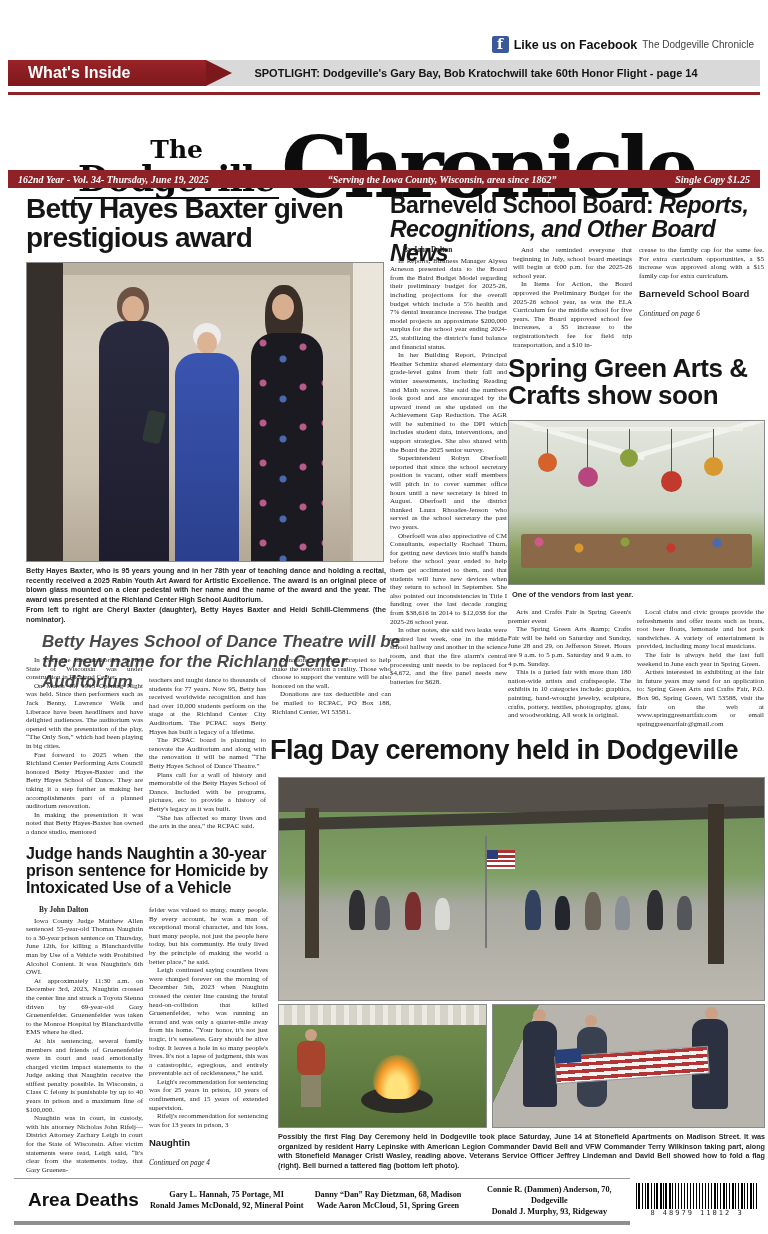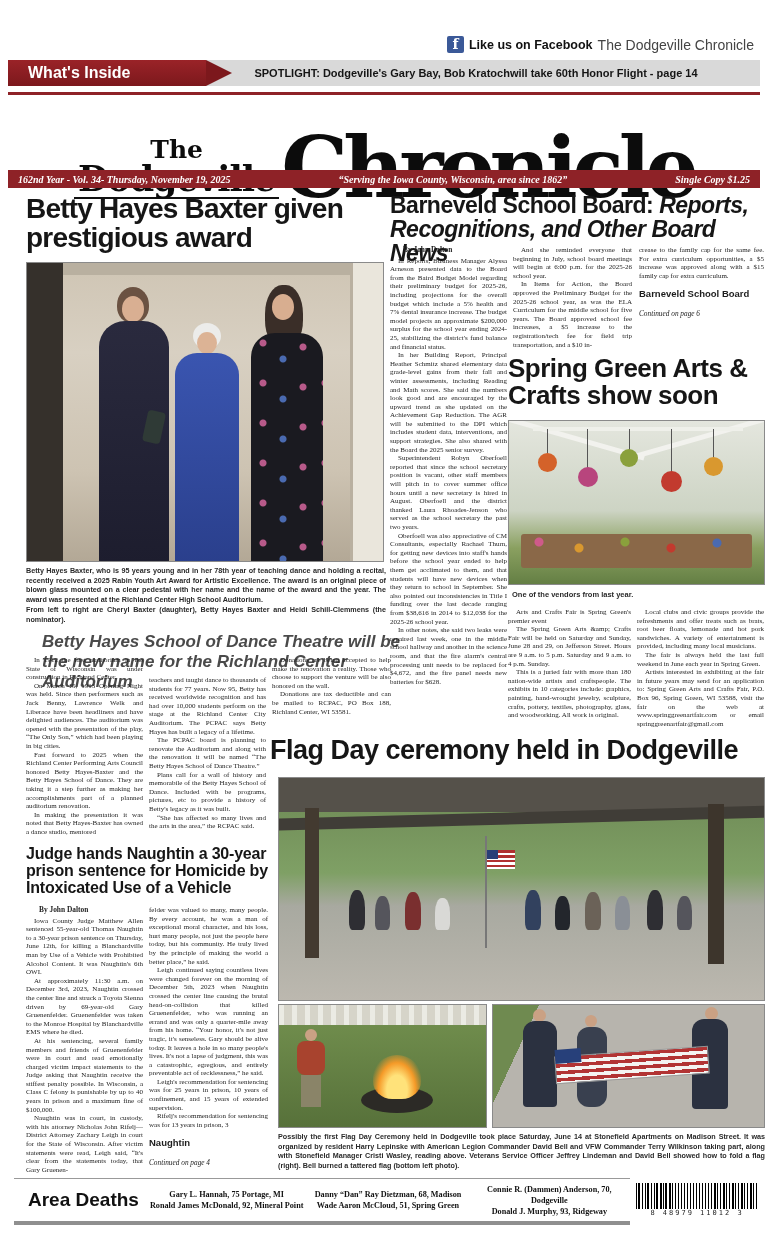--- a/index.html
+++ b/index.html
@@ -5,21 +5,21 @@
   html,body{margin:0;padding:0;background:#ffffff;}
   .page{position:relative;width:768px;height:1234px;background:#fff;overflow:hidden;
         font-family:"Liberation Serif",serif;color:#1d1d1d;}
   .abs{position:absolute;}
 
   
   .fb-bar{position:absolute;top:36px;right:14px;display:flex;align-items:center;gap:5px;}
   .fb-icon{width:17px;height:17px;background:#3b5998;color:#fff;font-family:"DejaVu Serif",serif;
            font-weight:bold;font-size:14px;line-height:17px;text-align:center;border-radius:2px;}
   .fb-like{font-family:"Liberation Sans",sans-serif;font-weight:bold;font-size:12.5px;color:#111;}
-  .fb-site{font-family:"Liberation Sans",sans-serif;font-size:14px;color:#444;text-align:right;}
+  .fb-site{font-family:"Liberation Sans",sans-serif;font-size:10px;color:#444;text-align:right;}
 
   
   .wi-row{position:absolute;top:60px;left:8px;width:752px;height:26px;display:flex;}
   .wi-box{width:178px;background:linear-gradient(180deg,#9a2328,#7c181c);color:#fff;
           font-family:"Liberation Sans",sans-serif;font-weight:bold;font-size:16px;
           display:flex;align-items:center;padding-left:20px;}
   .wi-arrowwrap{background:#d9d9d9;display:flex;align-items:center;}
   .wi-arrow{width:0;height:0;border-top:13px solid transparent;border-bottom:13px solid transparent;
             border-left:26px solid #7c181c;}
   .wi-spot{flex:1;background:#d9d9d9;display:flex;align-items:center;justify-content:center;
@@ -180,21 +180,21 @@
 
   <div class="masthead">
     <div class="mh-left">
       <div class="mh-the">The</div>
       <div class="mh-dodge">Dodgeville</div>
     </div>
     <div class="mh-chronicle">Chronicle</div>
   </div>
 
   <div class="info-bar">
-    <span>162nd Year - Vol. 34-  Thursday, November 19, 2025</span>
+    <span>162nd Year - Vol. 34-  Thursday, June 19, 2025</span>
     <span>“Serving the Iowa County, Wisconsin, area since 1862”</span>
     <span>Single Copy $1.25</span>
   </div>
 
   <h1 class="abs headline h-betty" style="left:26px;top:194px;width:368px;">Betty Hayes Baxter given prestigious award</h1>
 
   <div class="photo" style="left:26px;top:262px;width:358px;height:300px;">
     <div class="betty-bg"></div>
     <div class="b-trim"></div>
     <div class="b-door"></div>

